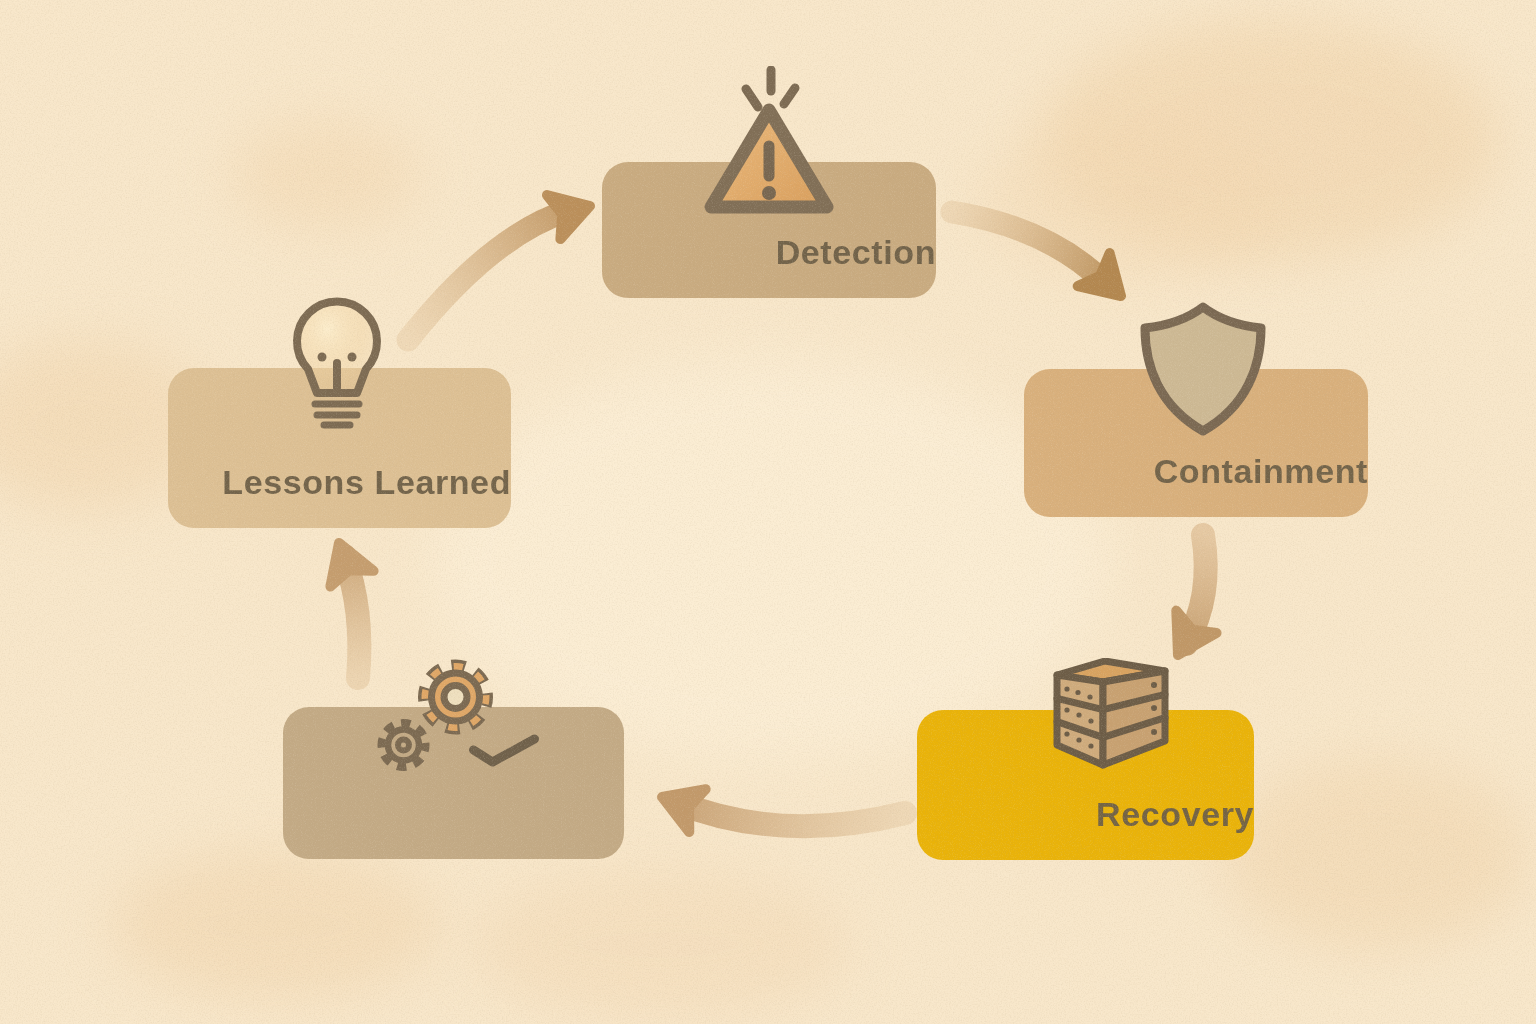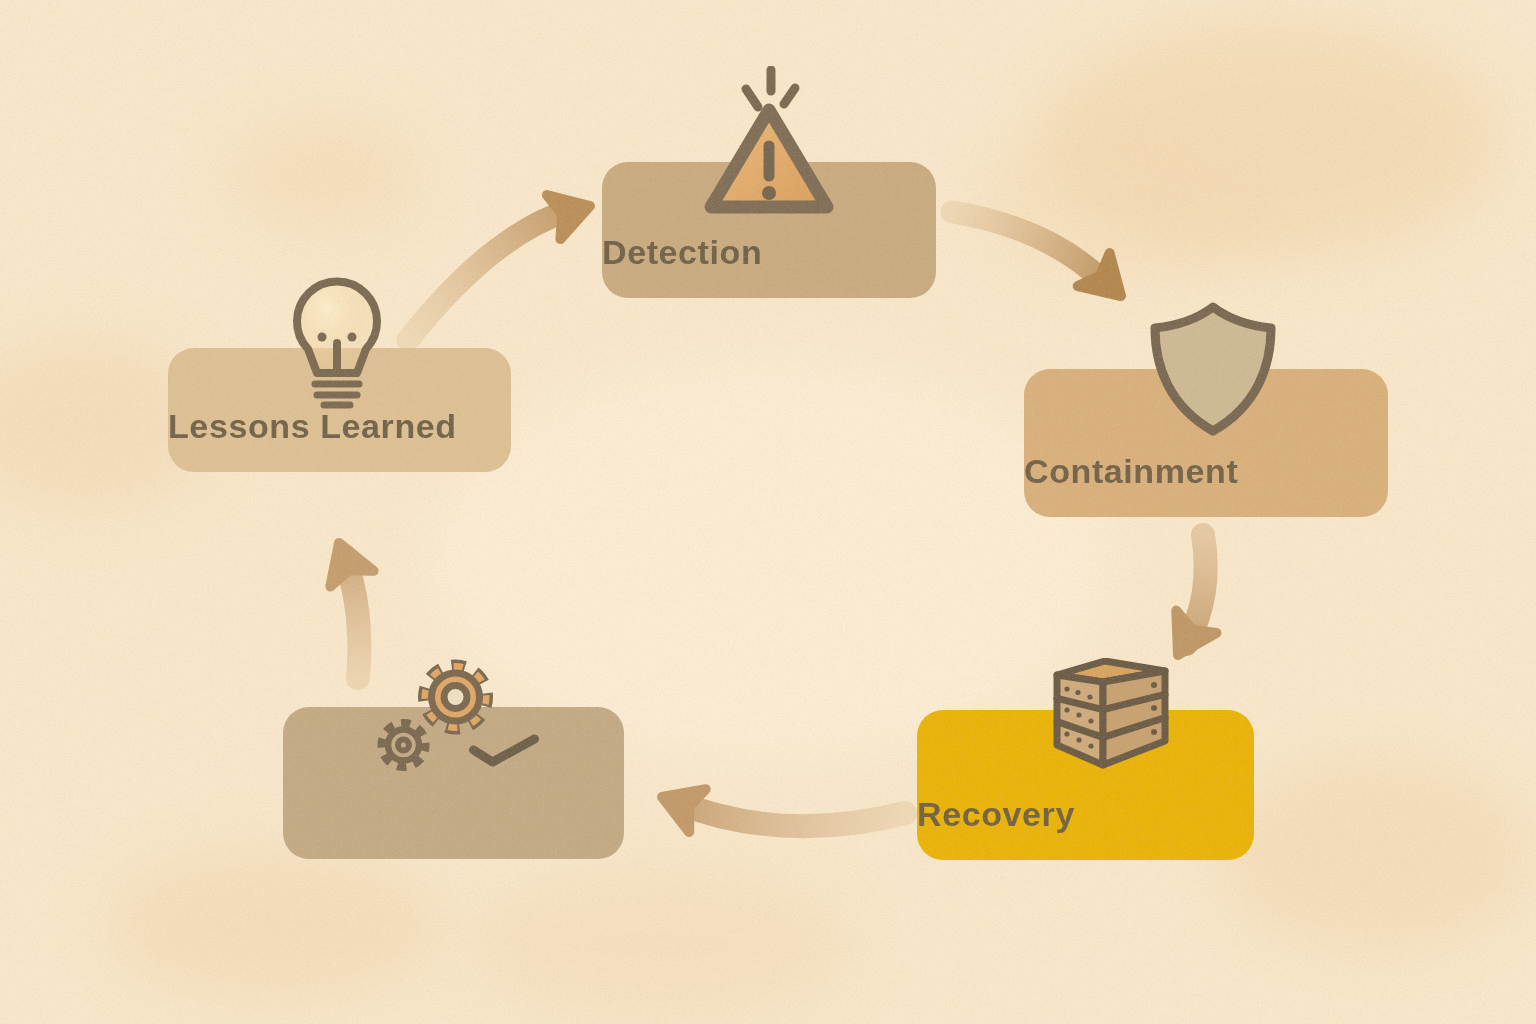--- a/index.html
+++ b/index.html
@@ -23,34 +23,34 @@
 
   
   svg.arrows{position:absolute;left:0;top:0;z-index:1;pointer-events:none;}
 
   
   svg.grain{position:absolute;left:0;top:0;z-index:4;pointer-events:none;}
 
   
   .node{position:absolute;z-index:2;border-radius:26px;}
   .node .label{
-    position:absolute;left:0;right:0;bottom:26px;text-align:left;
+    position:absolute;left:0;right:0;bottom:26px;text-align:right;
     font-size:34px;font-weight:bold;letter-spacing:.6px;color:#6d5f47;opacity:.95;
   }
   .node .icon{position:absolute;left:50%;display:block;}
 
   .n-detection{left:602px;top:162px;width:334px;height:136px;background:#c9ab80;}
   .n-detection .icon{top:-96px;transform:translateX(-50%);}
-  .n-containment{left:1024px;top:369px;width:344px;height:148px;background:#d9b07c;padding-left:20px;}
+  .n-containment{left:1024px;top:369px;width:344px;height:148px;background:#d9b07c;}
   .n-containment .icon{top:-69px;transform:translateX(calc(-50% + 7px));}
   .n-recovery{left:917px;top:710px;width:337px;height:150px;background:#eab308;}
   .n-recovery .icon{top:-52px;transform:translateX(calc(-50% + 25px));}
   .n-eradication{left:283px;top:707px;width:341px;height:152px;background:#c3aa85;}
   .n-eradication .icon{top:-52px;transform:translateX(-50%);}
-  .n-lessons{left:168px;top:348px;width:343px;height:124px;background:#ddc094;}
+  .n-lessons{left:168px;top:368px;width:343px;height:160px;background:#ddc094;}
   .n-lessons .icon{top:-71px;transform:translateX(calc(-50% - 3px));}
 </style>
 </head>
 <body>
 
 <div class="stage">
 
   <div class="blob b1"></div>
   <div class="blob b2"></div>
   <div class="blob b3"></div>

